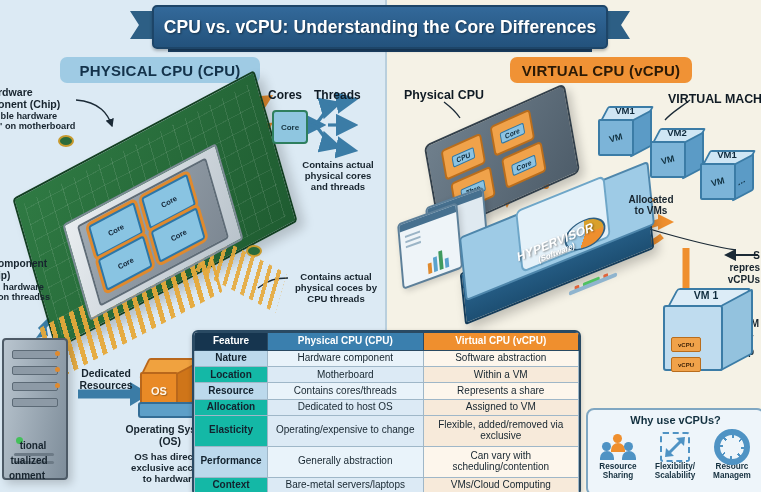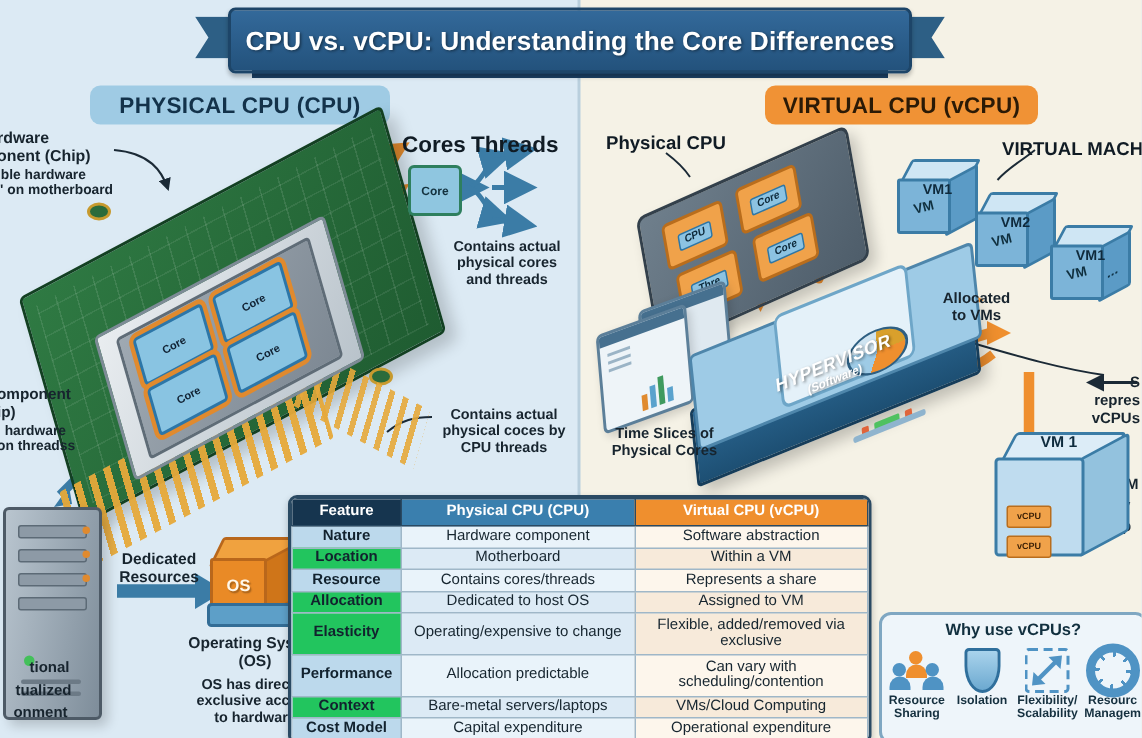--- a/index.html
+++ b/index.html
@@ -31,21 +31,21 @@
   
   .pill{position:absolute;border-radius:7px;display:flex;align-items:center;justify-content:center;
     font-weight:bold;font-size:15px;letter-spacing:.2px;}
   .pill-cpu{left:60px;top:57px;width:200px;height:26px;background:#9fcbe4;color:#13324a;}
   .pill-vcpu{left:510px;top:57px;width:182px;height:26px;background:#f09235;color:#2b1a06;}
 
   
   .note{position:absolute;color:#17242e;font-size:9.6px;font-weight:bold;line-height:1.14;}
   .note.c{text-align:center;}
   .note.r{text-align:right;}
-  .label-bold{position:absolute;color:#101b24;font-weight:bold;font-size:15px;}
+  .label-bold{position:absolute;color:#101b24;font-weight:bold;font-size:12px;}
 
   
   .board{position:absolute;left:18px;top:95px;width:300px;height:215px;
     transform:rotate(0deg);}
   .board .pcb{position:absolute;left:0;top:38px;width:270px;height:150px;
     background:linear-gradient(135deg,#2f7a43,#1f5c31);
     transform:rotate(-28deg) skewX(-12deg);border:2px solid #134022;border-radius:4px;
     box-shadow:6px 8px 10px rgba(0,0,0,.18);}
   .board .pcb:after{content:"";position:absolute;inset:8px;
     background:
@@ -114,21 +114,21 @@
     box-shadow:0 2px 5px rgba(0,0,0,.22);}
   table{border-collapse:collapse;width:100%;height:100%;table-layout:fixed;}
   th,td{font-size:10px;text-align:center;padding:0;border:.6px solid #9fb7c8;line-height:1.05;}
   thead th{font-size:10px;font-weight:bold;color:#fff;height:17px;border-color:#2a4a63;}
   th.h-feature{background:#16354f;width:72px;}
   th.h-cpu{background:#3a7fae;}
   th.h-vcpu{background:#ef8f2e;}
   td.feat{background:#bcd9ec;font-weight:bold;color:#12222e;width:72px;}
   td.cpu{background:#e9f3fa;color:#16252f;}
   td.vcpu{background:#fdf6ec;color:#16252f;}
-  tr.alt td.feat{background:#22c55e;}
+  tr.alt td.feat{background:#14b8a6;}
   tr.alt td.cpu{background:#dceaf5;}
   tr.alt td.vcpu{background:#f7eada;}
 
   
   .pchip{position:absolute;left:425px;top:105px;width:160px;height:120px;}
   .pchip .plate{position:absolute;left:0;top:10px;width:150px;height:84px;
     background:linear-gradient(135deg,#6f7f8c,#4e5d6a);border:2px solid #33404b;border-radius:6px;
     transform:rotate(-24deg) skewX(-14deg);box-shadow:4px 6px 9px rgba(0,0,0,.2);}
   .pchip .cell{position:absolute;width:40px;height:26px;background:#f0a24a;border:2px solid #b96d1c;
     border-radius:4px;display:flex;align-items:center;justify-content:center;}
@@ -178,21 +178,21 @@
 
   
   .vm{position:absolute;width:52px;height:56px;}
   .vm .top{position:absolute;left:5px;top:0;width:42px;height:15px;background:#cfe6f4;
     border:2px solid #3b7ca6;transform:skewX(-28deg);border-radius:2px;}
   .vm .front{position:absolute;left:0;top:13px;width:32px;height:33px;background:#7cb4d8;
     border:2px solid #3b7ca6;border-radius:2px;display:flex;align-items:center;justify-content:center;}
   .vm .side{position:absolute;left:32px;top:9px;width:18px;height:33px;background:#5b9bc6;
     border:2px solid #3b7ca6;transform:skewY(-28deg);border-radius:2px;}
   .vm .name{position:absolute;left:6px;top:-1px;width:42px;text-align:center;font-size:9.5px;
-    font-weight:bold;color:#0f2a3c;z-index:3;margin-top:16px;}
+    font-weight:bold;color:#0f2a3c;z-index:3;}
   .vm .front span{font-size:9px;font-weight:bold;color:#10303f;transform:rotate(-14deg);}
   .vm .side span{position:absolute;left:4px;top:14px;font-size:9px;font-weight:bold;color:#0f3145;}
 
   .vm1{left:598px;top:106px;} .vm2{left:650px;top:128px;} .vm3{left:700px;top:150px;}
 
   
   .vmbox{position:absolute;left:663px;top:288px;width:92px;height:92px;}
   .vmbox .top{position:absolute;left:8px;top:0;width:70px;height:20px;background:#dcecf7;
     border:2px solid #3b7ca6;transform:skewX(-28deg);border-radius:3px;}
   .vmbox .front{position:absolute;left:0;top:17px;width:56px;height:62px;background:#bfdcef;
@@ -445,22 +445,20 @@
     <div class="panel"></div>
     <div class="pie"></div>
     <div class="txt">
       <div class="t1">HYPERVISOR</div>
       <div class="t2">(Software)</div>
     </div>
     <div class="leds"><b></b><b class="g"></b><b></b></div>
     <div class="bar"></div>
   </div>
 
-  <div class="note c" style="left:398px;top:284px;width:90px;font-size:9.8px;white-space:pre-line;">Time Slices of
-Physical Cores</div>
   <div class="note c" style="left:620px;top:194px;width:62px;font-size:10px;white-space:pre-line;">Allocated
 to VMs</div>
 
   <div class="note r" style="left:738px;top:250px;width:22px;font-size:10px;">S</div>
   <div class="note r" style="left:712px;top:262px;width:48px;font-size:10px;">repres</div>
   <div class="note r" style="left:712px;top:274px;width:48px;font-size:10px;">vCPUs</div>
 
   <div class="note" style="left:744px;top:318px;width:20px;font-size:10px;">VM</div>
   <div class="note" style="left:748px;top:332px;width:16px;font-size:10px;">v</div>
   <div class="note" style="left:748px;top:346px;width:16px;font-size:10px;">p</div>
@@ -518,26 +516,20 @@
             <div class="h o" style="left:12px;top:0;"></div>
               <div class="b o" style="left:10px;top:9px;"></div>
             <div class="h bl" style="left:1px;top:8px;"></div>
               <div class="b bl" style="left:-1px;top:17px;"></div>
             <div class="h bl" style="left:23px;top:8px;"></div>
               <div class="b bl" style="left:21px;top:17px;"></div>
           </div>
         </div>
         <div class="cap" style="white-space:pre-line">Resource
 Sharing</div>
-      </div>
-      <div class="it">
-        <div class="glyph">
-            <div class="shield"></div>
-          </div>
-        <div class="cap" style="white-space:pre-line">Isolation</div>
       </div>
       <div class="it">
         <div class="glyph">
           <div class="arrows">
             <svg width="26" height="26" viewBox="0 0 26 26">
               <path d="M5,21 L21,5" stroke="#4f93c4" stroke-width="3" fill="none"></path>
               <path d="M14,4 L23,3 L22,12 Z" fill="#4f93c4"></path>
               <path d="M12,22 L3,23 L4,14 Z" fill="#4f93c4"></path>
             </svg>
           </div>
@@ -585,30 +577,25 @@
             <td class="cpu">Dedicated to host OS</td>
             <td class="vcpu">Assigned to VM</td>
           </tr>
         <tr class="alt">
             <td class="feat">Elasticity</td>
             <td class="cpu">Operating/expensive to change</td>
             <td class="vcpu">Flexible, added/removed via exclusive</td>
           </tr>
         <tr>
             <td class="feat">Performance</td>
-            <td class="cpu">Allocation predictable</td>
+            <td class="cpu">Generally abstraction</td>
             <td class="vcpu">Can vary with scheduling/contention</td>
           </tr>
         <tr class="alt">
             <td class="feat">Context</td>
             <td class="cpu">Bare-metal servers/laptops</td>
             <td class="vcpu">VMs/Cloud Computing</td>
           </tr>
-        <tr>
-            <td class="feat">Cost Model</td>
-            <td class="cpu">Capital expenditure</td>
-            <td class="vcpu">Operational expenditure</td>
-          </tr>
       </tbody>
     </table>
   </div>
 
 </div>
 
 </body></html>

